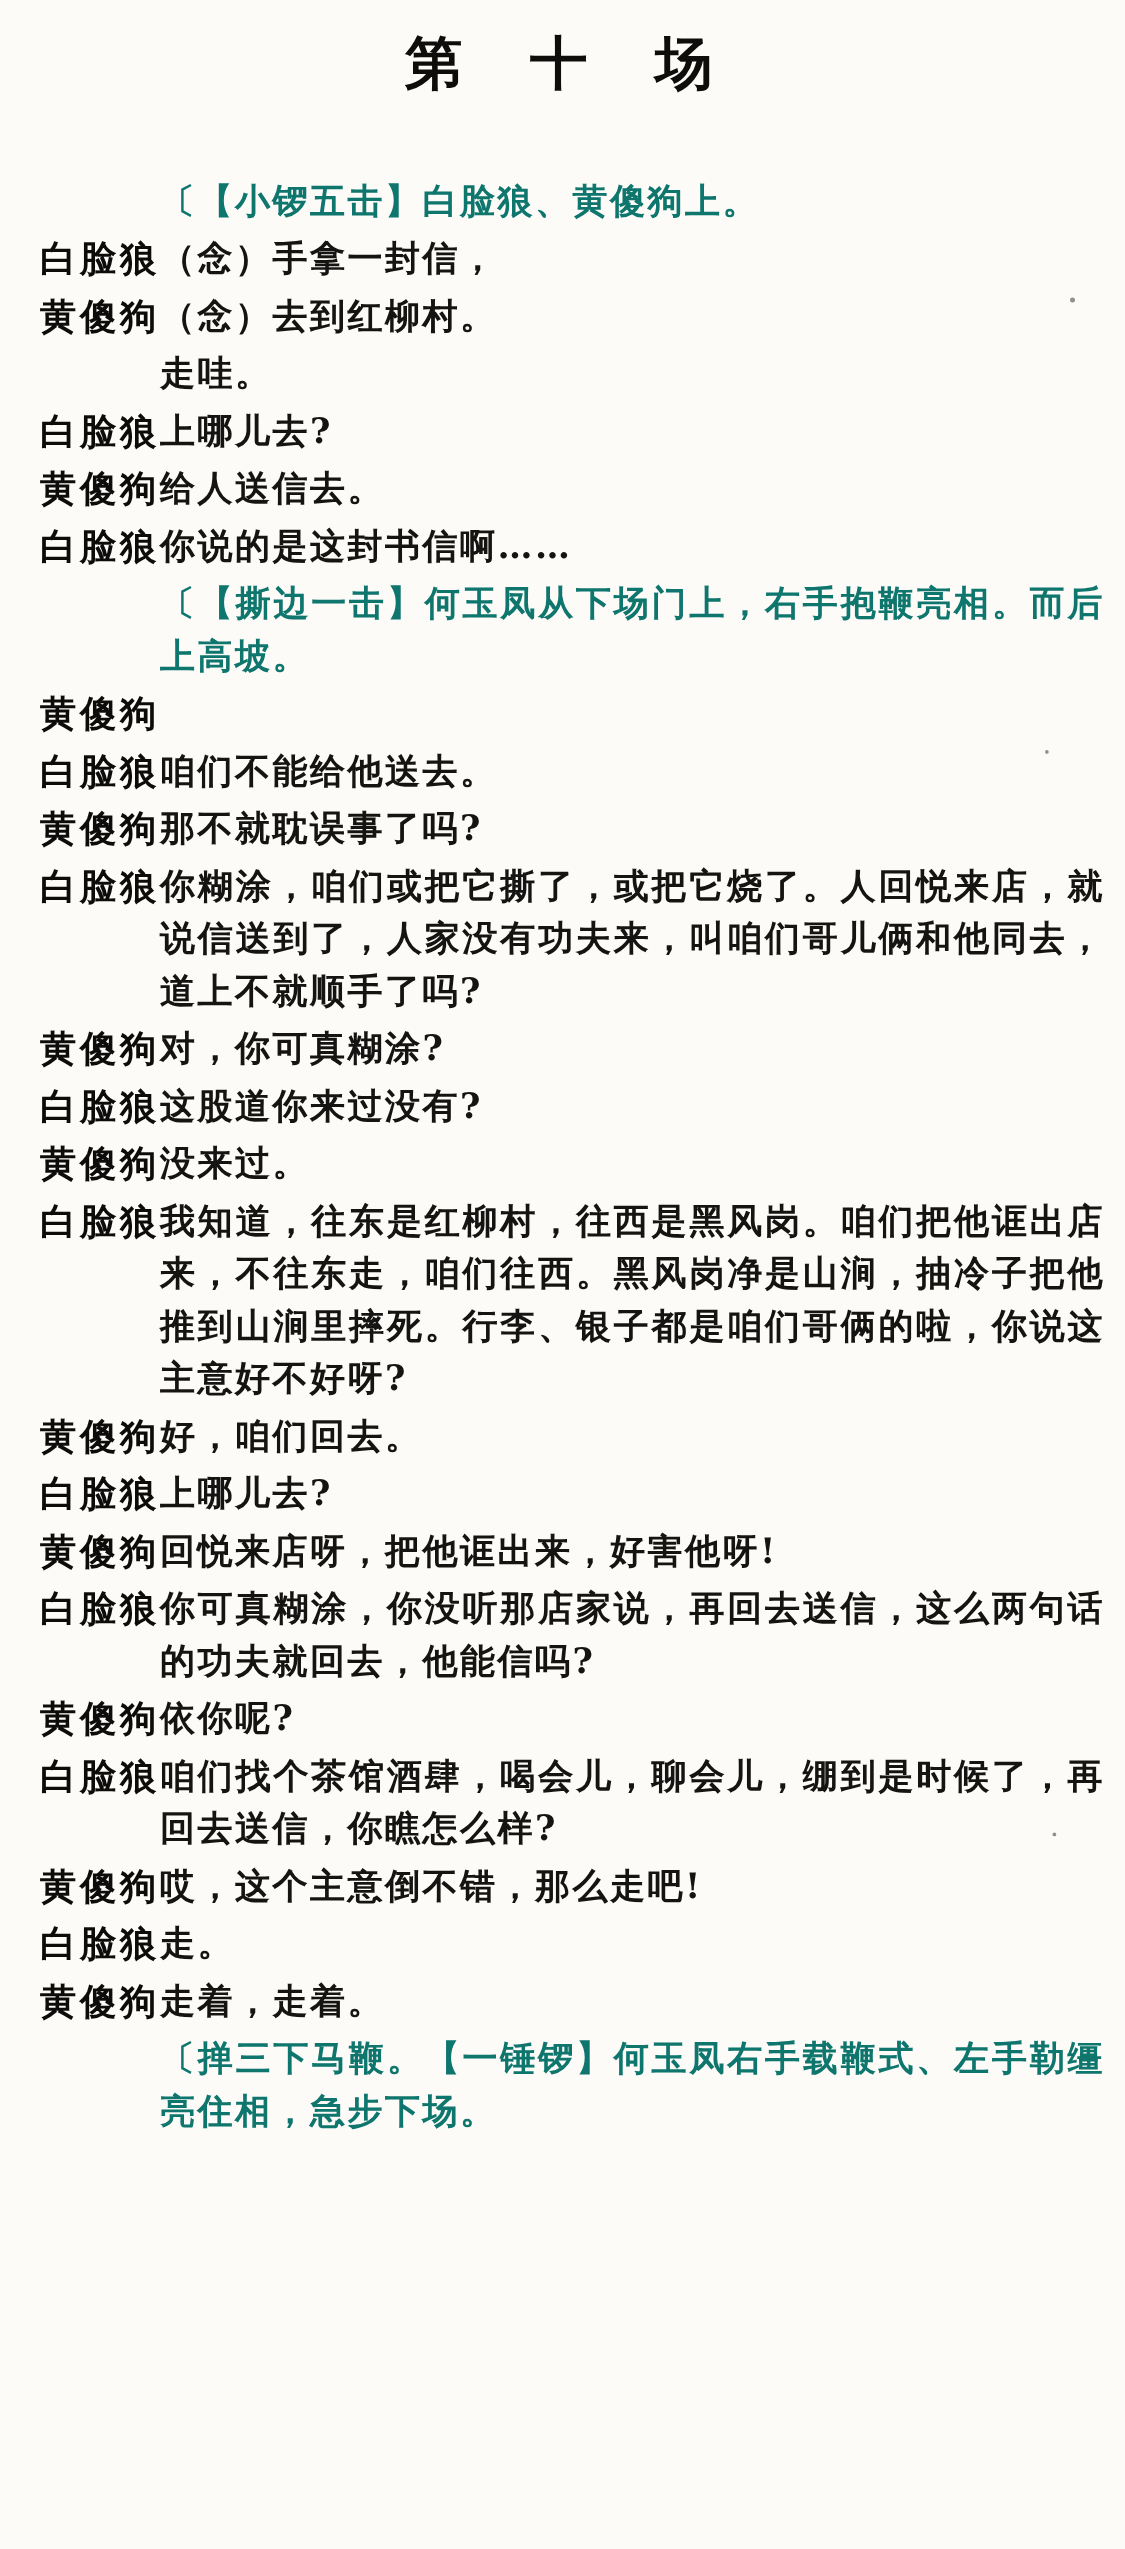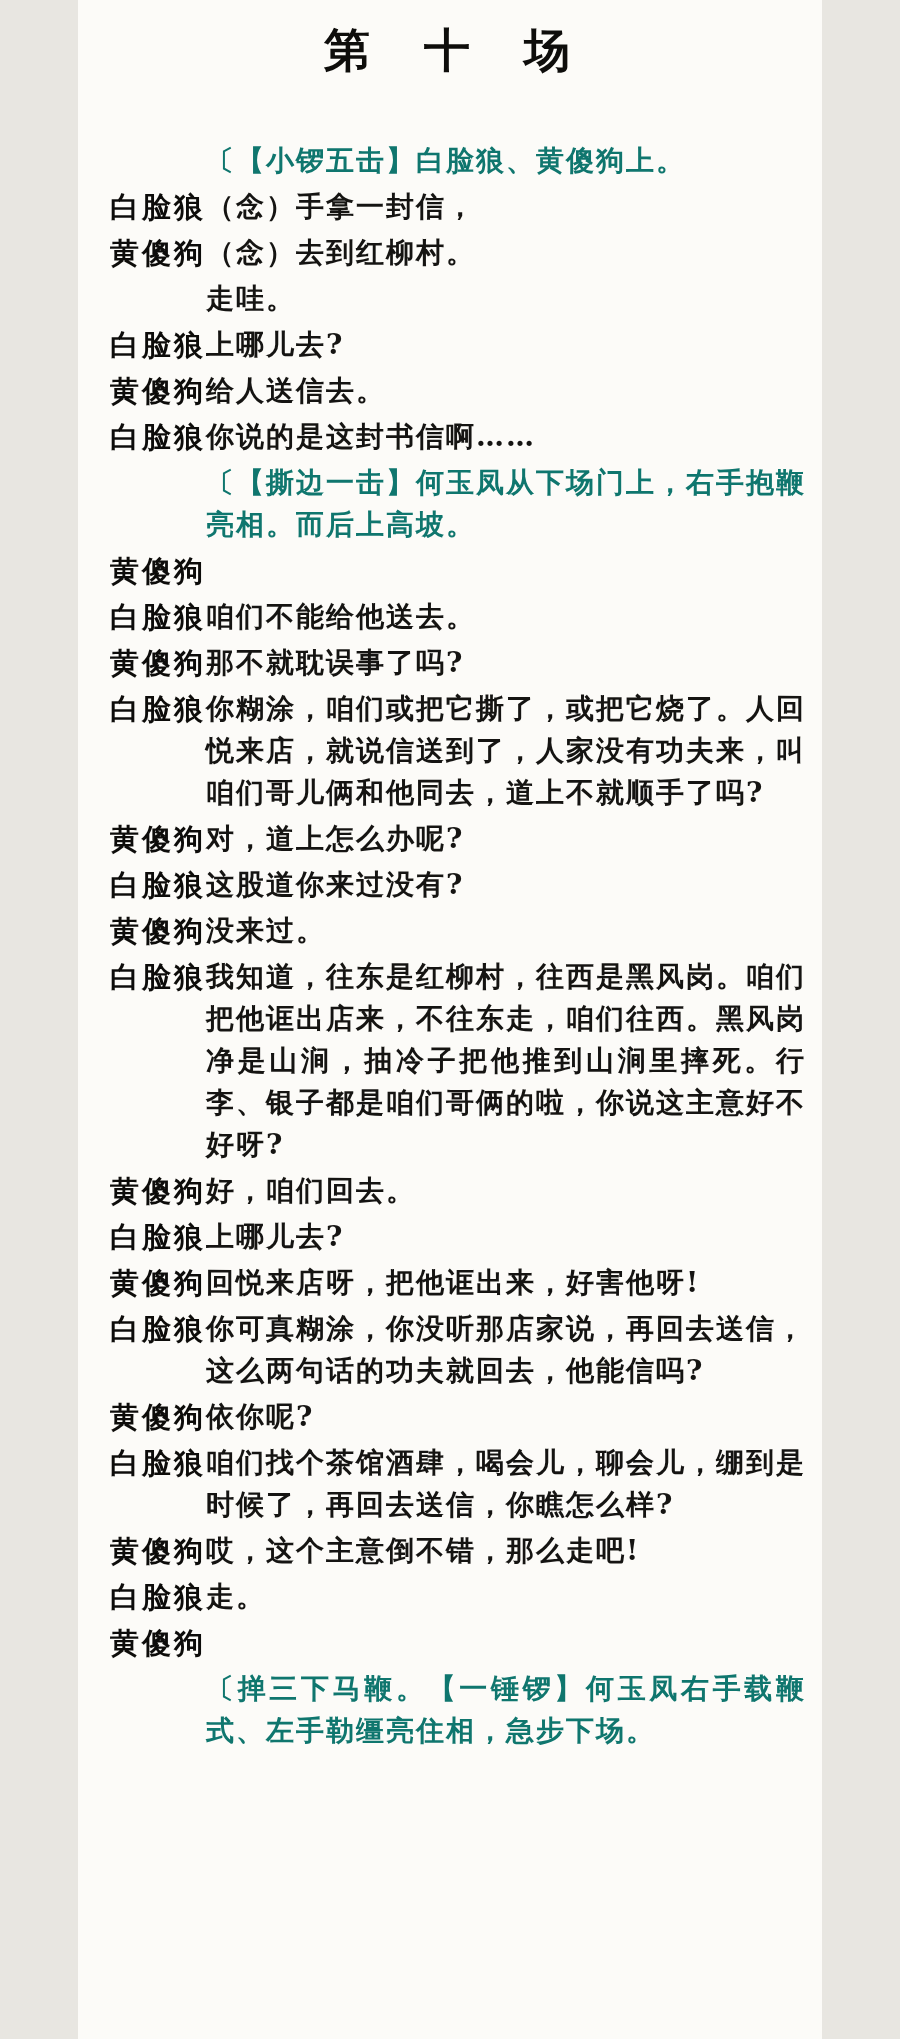--- a/index.html
+++ b/index.html
@@ -2,21 +2,21 @@
 <html><head>
 <meta charset="utf-8">
 <style>
   html, body {
     margin: 0;
     padding: 0;
     background: #e8e6e1;
   }
   .page {
     position: relative;
-    width: 744px;
+    width: 900px;
     height: 2039px;
     margin: 0 auto;
     box-sizing: border-box;
     padding: 16px 12px 0 10px;
     background: #fcfbf8;
     color: #151412;
     overflow: hidden;
     font-family: "DejaVu Serif", "Liberation Serif", serif;
     font-weight: 700;
   }
@@ -119,21 +119,21 @@
       <div class="row">
     <div class="speaker">黄傻狗</div>
     <div class="text">那不就耽误事了吗?</div>
   </div>
       <div class="row">
     <div class="speaker">白脸狼</div>
     <div class="text">你糊涂，咱们或把它撕了，或把它烧了。人回悦来店，就说信送到了，人家没有功夫来，叫咱们哥儿俩和他同去，道上不就顺手了吗?</div>
   </div>
       <div class="row">
     <div class="speaker">黄傻狗</div>
-    <div class="text">对，道上怎么办呢?</div>
+    <div class="text">对，你可真糊涂?</div>
   </div>
       <div class="row">
     <div class="speaker">白脸狼</div>
     <div class="text">这股道你来过没有?</div>
   </div>
       <div class="row">
     <div class="speaker">黄傻狗</div>
     <div class="text">没来过。</div>
   </div>
       <div class="row">
@@ -167,19 +167,20 @@
       <div class="row">
     <div class="speaker">黄傻狗</div>
     <div class="text">哎，这个主意倒不错，那么走吧!</div>
   </div>
       <div class="row">
     <div class="speaker">白脸狼</div>
     <div class="text">走。</div>
   </div>
       <div class="row">
     <div class="speaker">黄傻狗</div>
+    <div class="text">走着，走着。</div>
   </div>
       <div class="stage">〔掸三下马鞭。【一锤锣】何玉凤右手载鞭式、左手勒缰亮住相，急步下场。</div>
     </div>
   <span class="speck s1"></span>
   <span class="speck s2"></span>
   <span class="speck s3"></span>
 </div>
 
 </body></html>

